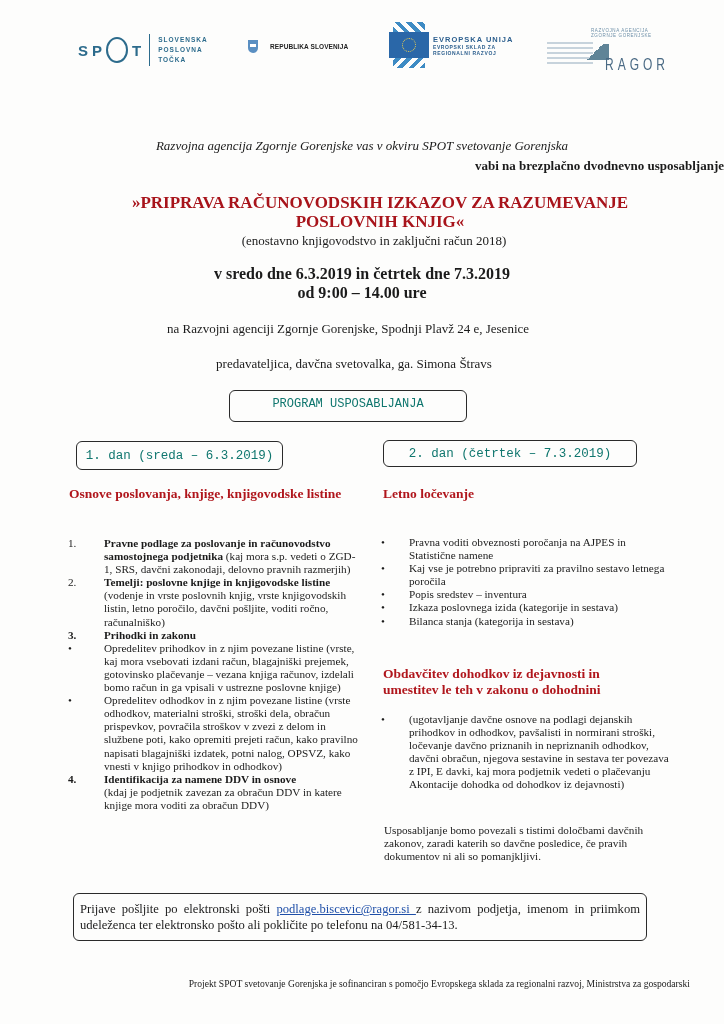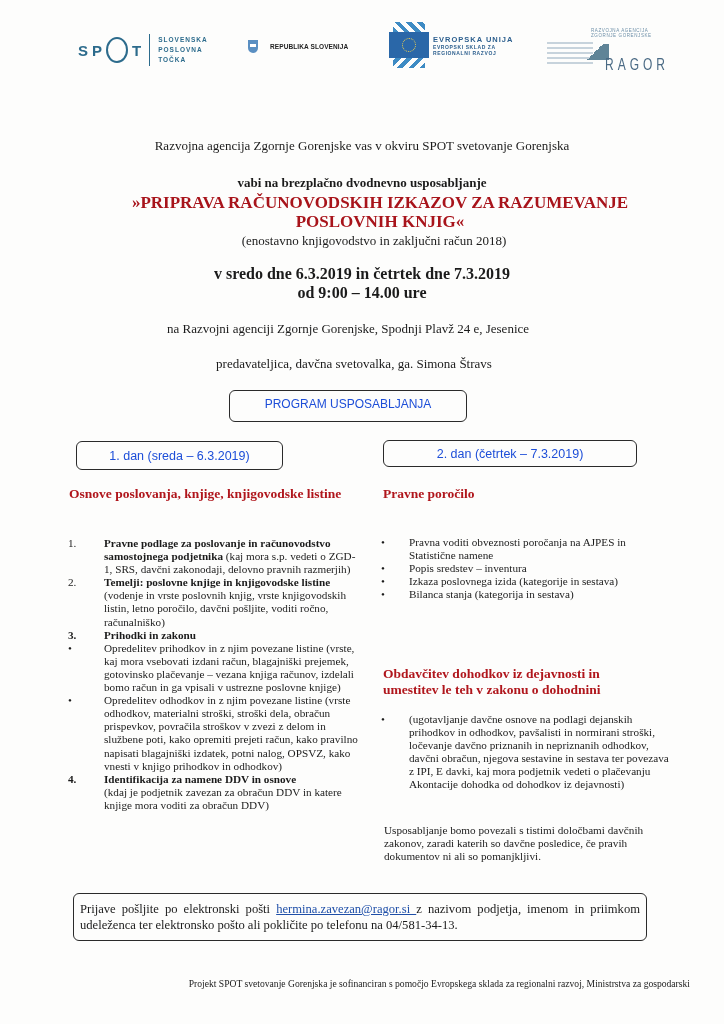--- a/index.html
+++ b/index.html
@@ -30,30 +30,30 @@
   .eu-t2 { font-size: 5px; letter-spacing: 0.6px; line-height: 6px; }
 
   .ragor { position: absolute; left: 545px; top: 26px; width: 110px; height: 50px; }
   .ragor-small { position: absolute; left: 46px; top: 2px; font-family: "Liberation Sans", sans-serif; font-size: 4.5px; color: #6d8fa8; letter-spacing: 0.6px; line-height: 5px; }
   .ragor-waves { position: absolute; left: 2px; top: 16px; width: 46px; height: 22px; background: repeating-linear-gradient(180deg, #c7d3dc 0 2px, transparent 2px 5px); }
   .ragor-steps { position: absolute; left: 40px; top: 18px; width: 24px; height: 16px; background: linear-gradient(135deg, transparent 45%, #5f8497 45%); }
   .ragor-word { position: absolute; left: 60px; top: 32px; font-family: "Liberation Sans", sans-serif; font-size: 12px; color: #4a6a84; letter-spacing: 4px; transform: scaleY(1.3); }
 
   
   .center { position: absolute; left: 0; width: 724px; text-align: center; }
-  .intro { top: 138px; font-size: 13px; }
-  .invite { top: 175px; font-size: 13px; font-weight: bold; }
+  .intro { top: 138px; font-size: 13px; font-style: italic; }
+  .invite { top: 158px; font-size: 13px; font-weight: bold; text-align: right; }
   .title { top: 193px; font-size: 17px; font-weight: bold; color: #a8141b; line-height: 19px; left: 18px; }
   .subtitle { top: 233px; font-size: 13px; left: 12px; }
   .dates { top: 264px; font-size: 16px; font-weight: bold; line-height: 19px; }
   .location { top: 321px; font-size: 13px; left: -14px; }
   .lecturer { top: 356px; font-size: 13px; left: -8px; }
 
   
-  .box { position: absolute; border: 1.3px solid #2a2a2a; border-radius: 6px; font-family: Liberation Sans, sans-serif; font-size: 12.5px; color: #1d4ed8; display: flex; align-items: center; justify-content: center; }
+  .box { position: absolute; border: 1.3px solid #2a2a2a; border-radius: 6px; font-family: Liberation Mono, monospace; font-size: 12.5px; color: #0f766e; display: flex; align-items: center; justify-content: center; }
   .program-box { left: 229px; top: 390px; width: 238px; height: 32px; font-size: 12px; padding-bottom: 4px; }
   .day1-box { left: 76px; top: 441px; width: 207px; height: 29px; }
   .day2-box { left: 383px; top: 440px; width: 254px; height: 27px; }
 
   
   .col-head { position: absolute; font-size: 13.5px; font-weight: bold; color: #b0161c; line-height: 16px; }
   .c1-head { left: 69px; top: 486px; width: 280px; }
   .c2-head { left: 383px; top: 486px; width: 250px; }
   .c2-head2 { left: 383px; top: 666px; width: 260px; }
 
@@ -162,33 +162,34 @@
   <li>
     <span class="mk">•</span>
     <span>Opredelitev odhodkov in z njim povezane listine (vrste odhodkov, materialni stroški, stroški dela, obračun prispevkov, povračila stroškov v zvezi z delom in službene poti, kako opremiti prejeti račun, kako pravilno napisati blagajniški izdatek, potni nalog, OPSVZ, kako vnesti v knjigo prihodkov in odhodkov)</span>
   </li>
   <li>
     <span class="mk" style="font-weight:bold">4.</span>
     <b>Identifikacija za namene DDV in osnove</b><br><span> (kdaj je podjetnik zavezan za obračun DDV in katere knjige mora voditi za obračun DDV)</span>
   </li>
 </ul>
 
-<div class="col-head c2-head">Pravne poročilo</div>
+<div class="col-head c2-head">Letno ločevanje</div>
 <ul class="list right-list1">
   <li><span class="mk bullet"></span><span>Pravna voditi obveznosti poročanja na AJPES in Statistične namene</span></li>
+  <li><span class="mk bullet"></span><span>Kaj vse je potrebno pripraviti  za pravilno  sestavo letnega poročila</span></li>
   <li><span class="mk bullet"></span><span>Popis sredstev – inventura</span></li>
   <li><span class="mk bullet"></span><span>Izkaza poslovnega izida (kategorije  in sestava)</span></li>
   <li><span class="mk bullet"></span><span>Bilanca stanja (kategorija in sestava)</span></li>
 </ul>
 
 <div class="col-head c2-head2">Obdavčitev dohodkov iz dejavnosti  in umestitev  le teh v zakonu o dohodnini</div>
 <ul class="list right-list2">
   <li><span class="mk bullet"></span><span>(ugotavljanje  davčne osnove na podlagi dejanskih prihodkov in  odhodkov, pavšalisti in normirani stroški, ločevanje  davčno priznanih  in nepriznanih odhodkov, davčni  obračun, njegova sestavine in sestava ter povezava z IPI, E davki, kaj mora podjetnik vedeti o plačevanju Akontacije dohodka od dohodkov iz dejavnosti)</span></li>
 </ul>
 <div class="note">Usposabljanje  bomo povezali  s tistimi določbami davčnih zakonov,  zaradi katerih so davčne posledice, če pravih dokumentov ni ali so pomanjkljivi.</div>
 
 <div class="contact">
-  <span>Prijave pošljite po elektronski pošti </span><a>hermina.zavezan@ragor.si </a><span> z nazivom podjetja, imenom in priimkom udeleženca ter elektronsko pošto ali pokličite po telefonu na 04/581-34-13.</span>
+  <span>Prijave pošljite po elektronski pošti </span><a>podlage.biscevic@ragor.si </a><span> z nazivom podjetja, imenom in priimkom udeleženca ter elektronsko pošto ali pokličite po telefonu na 04/581-34-13.</span>
 </div>
 
 <div class="footer">
   <div>Projekt SPOT svetovanje Gorenjska je sofinanciran s pomočjo Evropskega sklada za regionalni razvoj, Ministrstva za gospodarski</div>
 </div>
 
 </body></html>

